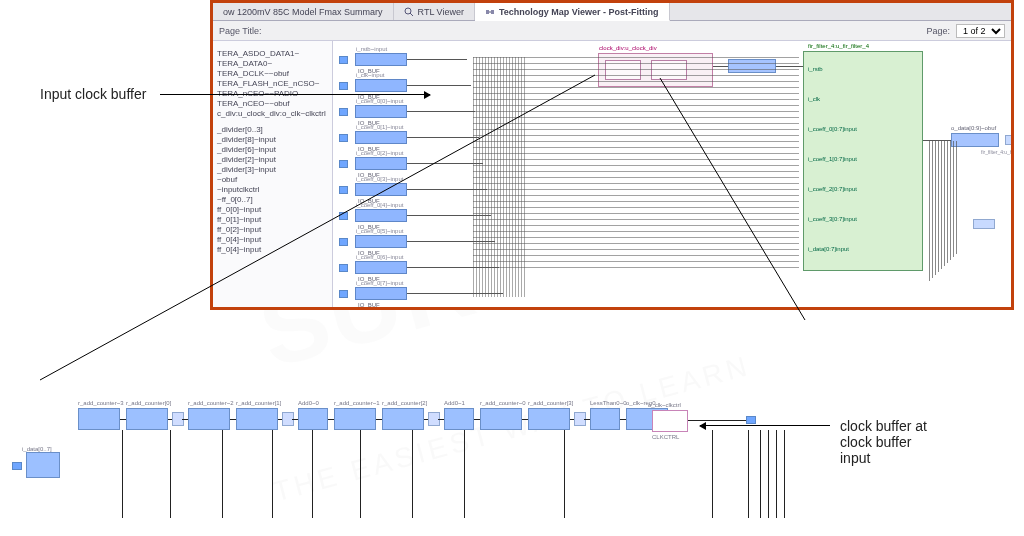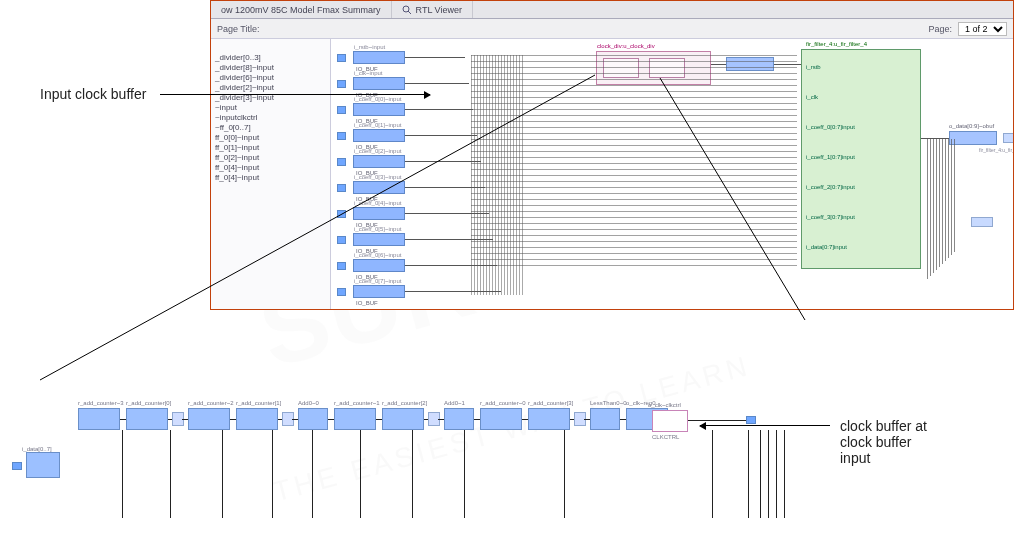--- a/index.html
+++ b/index.html
@@ -3,21 +3,21 @@
 <meta charset="utf-8">
 <style>
   * { box-sizing: border-box; margin: 0; padding: 0; }
   html, body { width: 1024px; height: 536px; font-family: Arial, sans-serif; font-size: 9px; color: #333; background: #fff; overflow: hidden; position: relative; }
 
   
   .watermark { position: absolute; left: 50%; top: 50%; transform: translate(-50%,-50%) rotate(-15deg); font-size: 100px; font-weight: bold; color: rgba(200,200,200,0.08); pointer-events: none; z-index: 0; letter-spacing: 2px; white-space: nowrap; }
   .watermark2 { position: absolute; left: 50%; top: 80%; transform: translate(-50%,-50%) rotate(-15deg); font-size: 28px; color: rgba(180,180,180,0.08); pointer-events: none; z-index: 0; letter-spacing: 4px; white-space: nowrap; }
 
   
-  .app { position: absolute; left: 210px; top: 0; right: 10px; height: 310px; border: 1px solid #c2410c; background: #f7f7f9; z-index: 1; }
+  .app { position: absolute; left: 210px; top: 0; right: 10px; height: 310px; border: 3px solid #c2410c; background: #f7f7f9; z-index: 1; }
 
   
   .tabbar { display: flex; height: 18px; background: #e6e6ea; border-bottom: 1px solid #aab; font-size: 9px; }
   .tab { padding: 2px 10px; border-right: 1px solid #c8c8d0; display: flex; align-items: center; gap: 4px; color: #445; }
   .tab.active { background: #fff; border-bottom: 1px solid #fff; margin-bottom: -1px; font-weight: bold; }
   .tab .icon { width: 10px; height: 10px; display: inline-block; }
 
   
   .titlerow { display: flex; align-items: center; height: 20px; background: #f0f0f2; border-bottom: 1px solid #ccd; padding: 0 6px; gap: 6px; }
   .titlerow .label { color: #556; }
@@ -78,42 +78,61 @@
     </div>
     <div class="tab">
       <span class="icon">
         <svg viewBox="0 0 10 10">
             <circle cx="4" cy="4" r="3" fill="none" stroke="#557" stroke-width="1"></circle>
             <line x1="6" y1="6" x2="9" y2="9" stroke="#557" stroke-width="1"></line>
           </svg>
       </span>
       <span>RTL Viewer</span>
     </div>
+    <div class="tab active">
+      <span class="icon">
+        <svg viewBox="0 0 10 10">
+            <rect x="1" y="3" width="3" height="4" fill="#88a"></rect>
+            <rect x="6" y="3" width="3" height="4" fill="#88a"></rect>
+            <line x1="4" y1="5" x2="6" y2="5" stroke="#557"></line>
+          </svg>
+      </span>
+      <span>Technology Map Viewer - Post-Fitting</span>
+    </div>
   </div>
 
   <div class="titlerow">
     <span class="label">Page Title:</span>
     <span class="spacer"></span>
     <span class="label">Page:</span>
     <select>
       <option>1 of 2</option>
     </select>
   </div>
 
   <div class="body">
     <div class="navpane">
       <div class="sep"></div>
+      <div id="navg2">
+          <div class="item">TERA_ASDO_DATA1~</div>
+          <div class="item">TERA_DATA0~</div>
+          <div class="item">TERA_DCLK~~obuf</div>
+          <div class="item">TERA_FLASH_nCE_nCSO~</div>
+          <div class="item">TERA_nCEO~~PADIO</div>
+          <div class="item">TERA_nCEO~~obuf</div>
+          <div class="item">c_div:u_clock_div:o_clk~clkctrl</div>
+        </div>
       <div class="sep"></div>
       <div id="navg3">
           <div class="item">_divider[0..3]</div>
           <div class="item">_divider[8]~input</div>
           <div class="item">_divider[6]~input</div>
           <div class="item">_divider[2]~input</div>
           <div class="item">_divider[3]~input</div>
-          <div class="item">~input</div>
+          <div class="item">~obuf</div>
           <div class="item">~inputclkctrl</div>
           <div class="item">~ff_0[0..7]</div>
           <div class="item">ff_0[0]~input</div>
           <div class="item">ff_0[1]~input</div>
           <div class="item">ff_0[2]~input</div>
           <div class="item">ff_0[4]~input</div>
           <div class="item">ff_0[4]~input</div>
         </div>
     </div>
 

